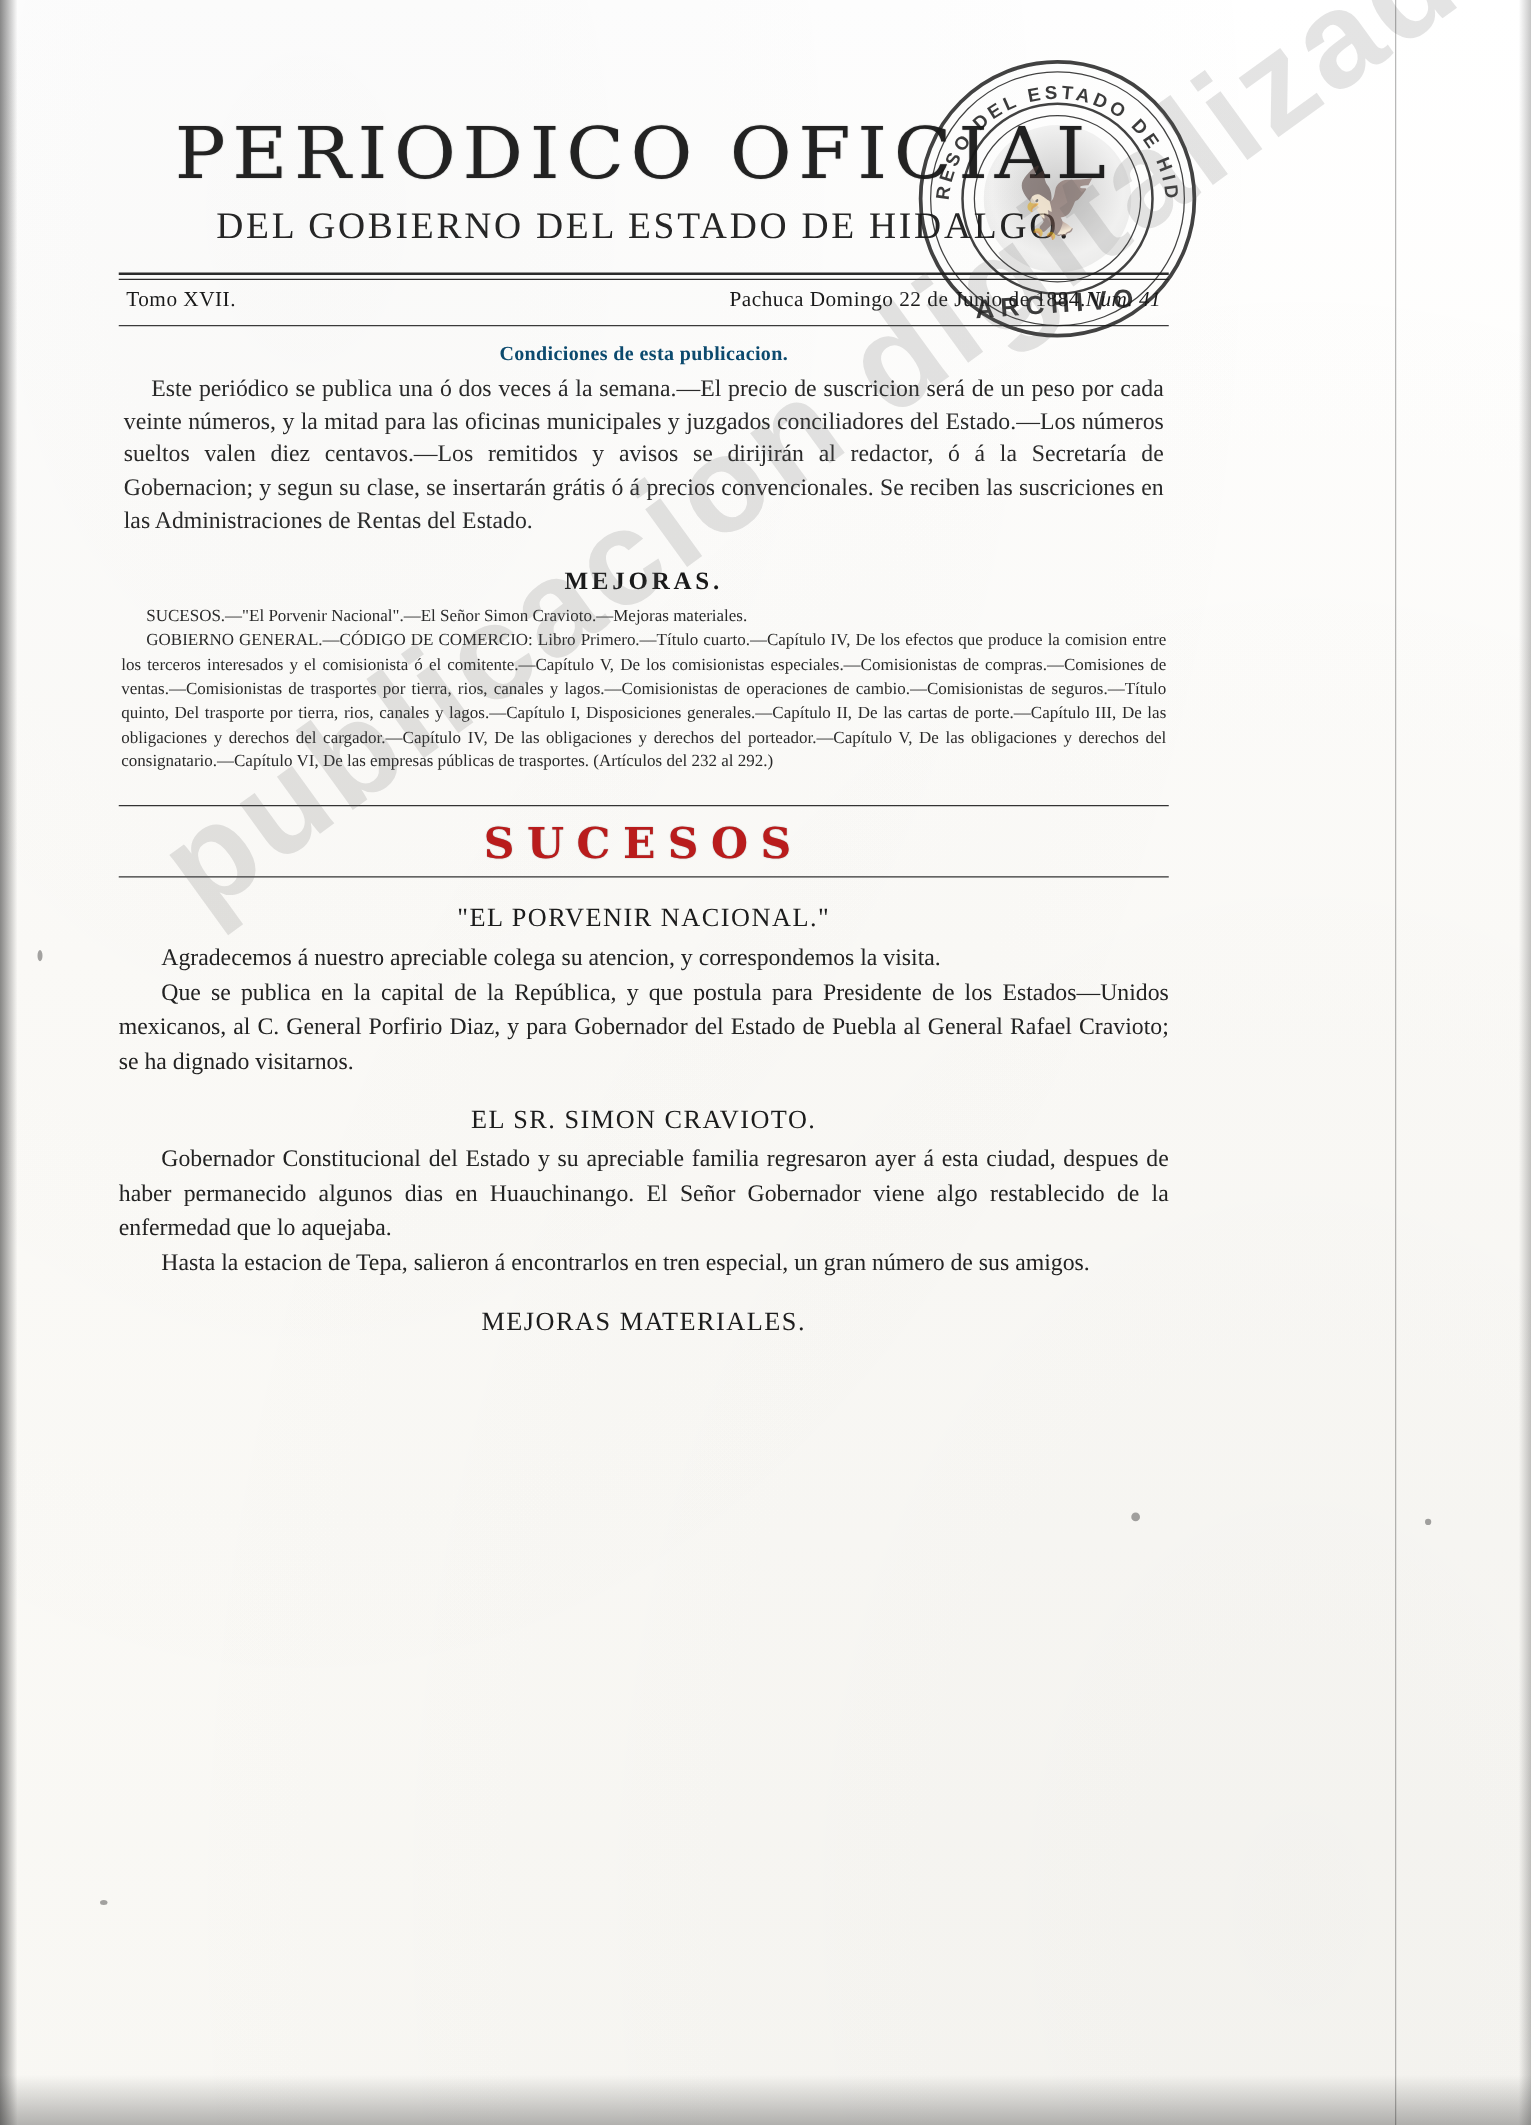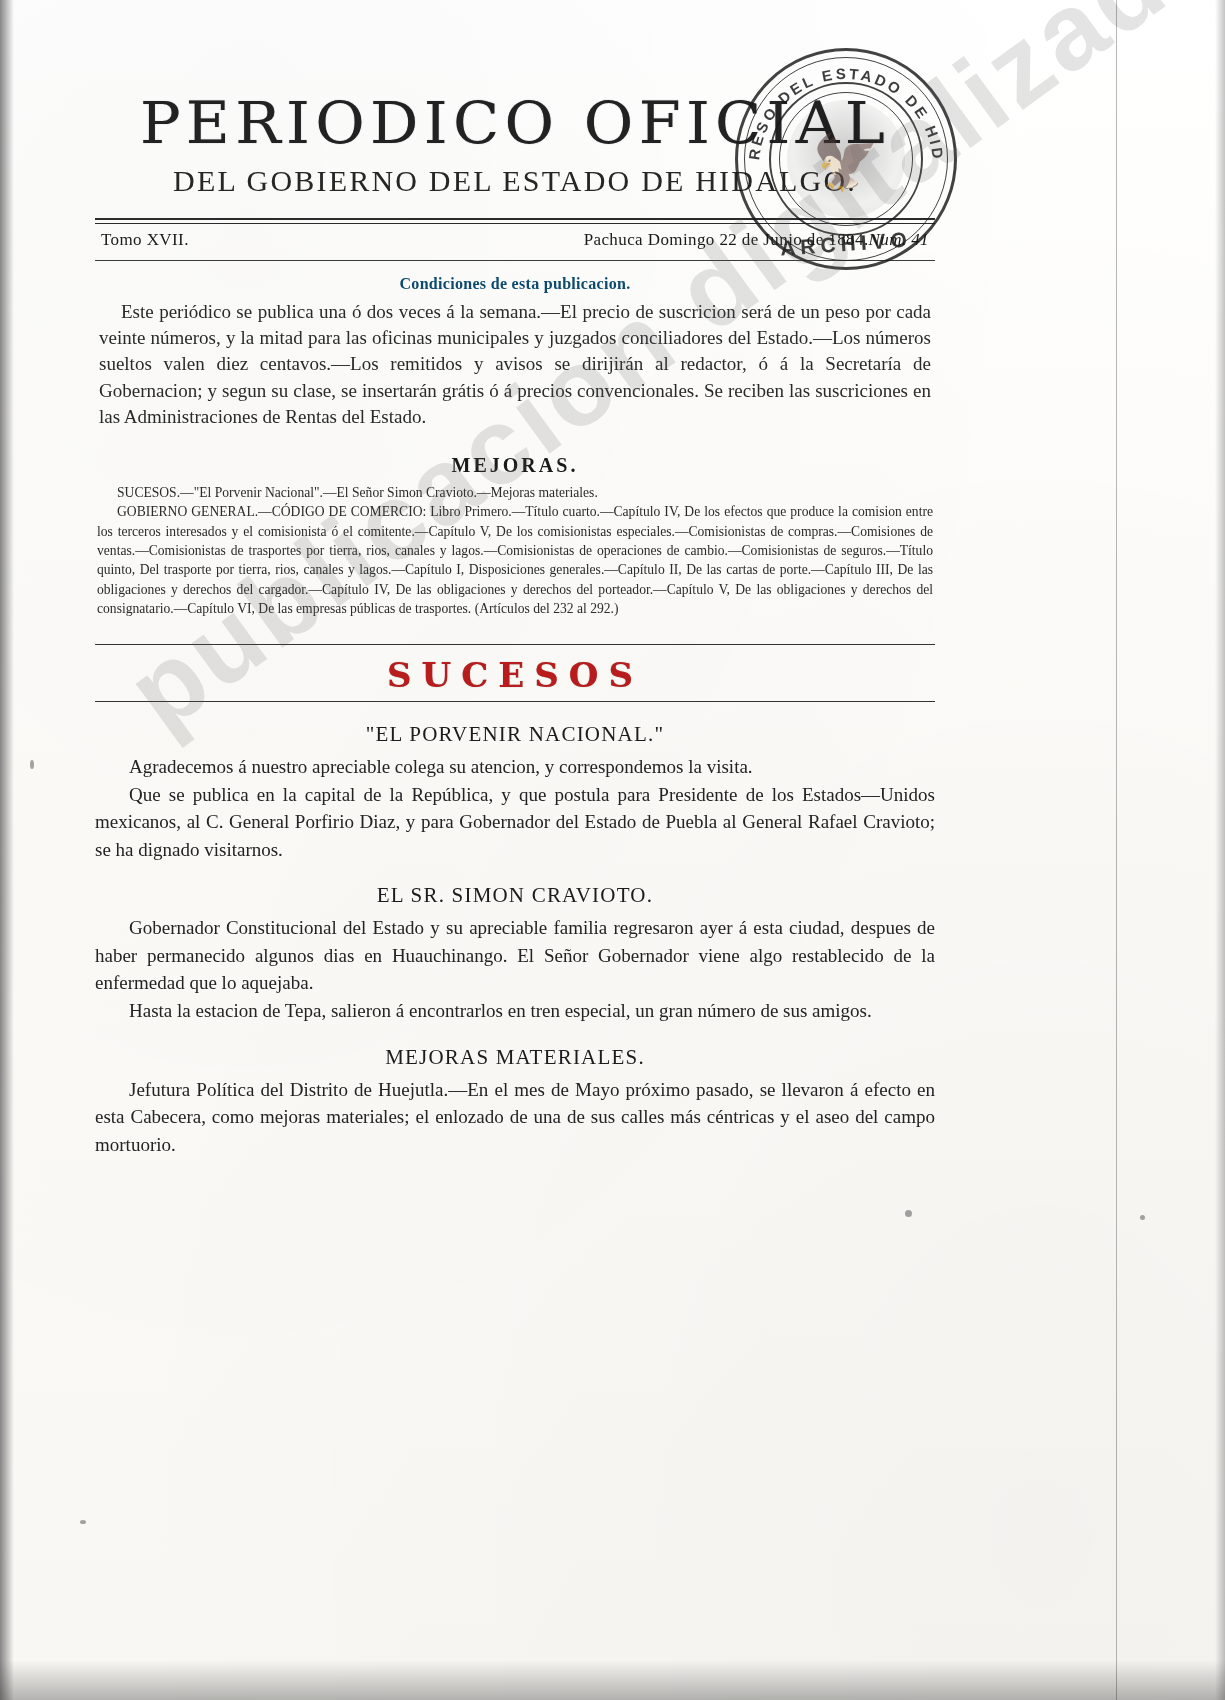--- a/index.html
+++ b/index.html
@@ -310,23 +310,20 @@
       <p>Que se publica en la capital de la República, y que postula para Presidente de los Estados—Unidos mexicanos, al C. General Porfirio Diaz, y para Gobernador del Estado de Puebla al General Rafael Cravioto; se ha dignado visitarnos.</p>
     </div>
 
     <div class="art-title">EL SR. SIMON CRAVIOTO.</div>
     <div class="art-body">
       <p>Gobernador Constitucional del Estado y su apreciable familia regresaron ayer á esta ciudad, despues de haber permanecido algunos dias en Huauchinango. El Señor Gobernador viene algo restablecido de la enfermedad que lo aquejaba.</p>
       <p>Hasta la estacion de Tepa, salieron á encontrarlos en tren especial, un gran número de sus amigos.</p>
     </div>
 
     <div class="art-title">MEJORAS MATERIALES.</div>
-    <div class="art-body">
-      <p>Jefutura Política del Distrito de Huejutla.—En el mes de Mayo próximo pasado, se llevaron á efecto en esta Cabecera, como mejoras materiales; el enlozado de una de sus calles más céntricas y el aseo del campo mortuorio.</p>
-    </div>
 
   </div>
 
   <div class="seal">
     <div class="ring r1"></div>
     <div class="ring r2"></div>
     <div class="ring r3"></div>
     <div class="ring r4"></div>
     <div class="inner-shade"></div>
     <div class="eagle">🦅</div>

